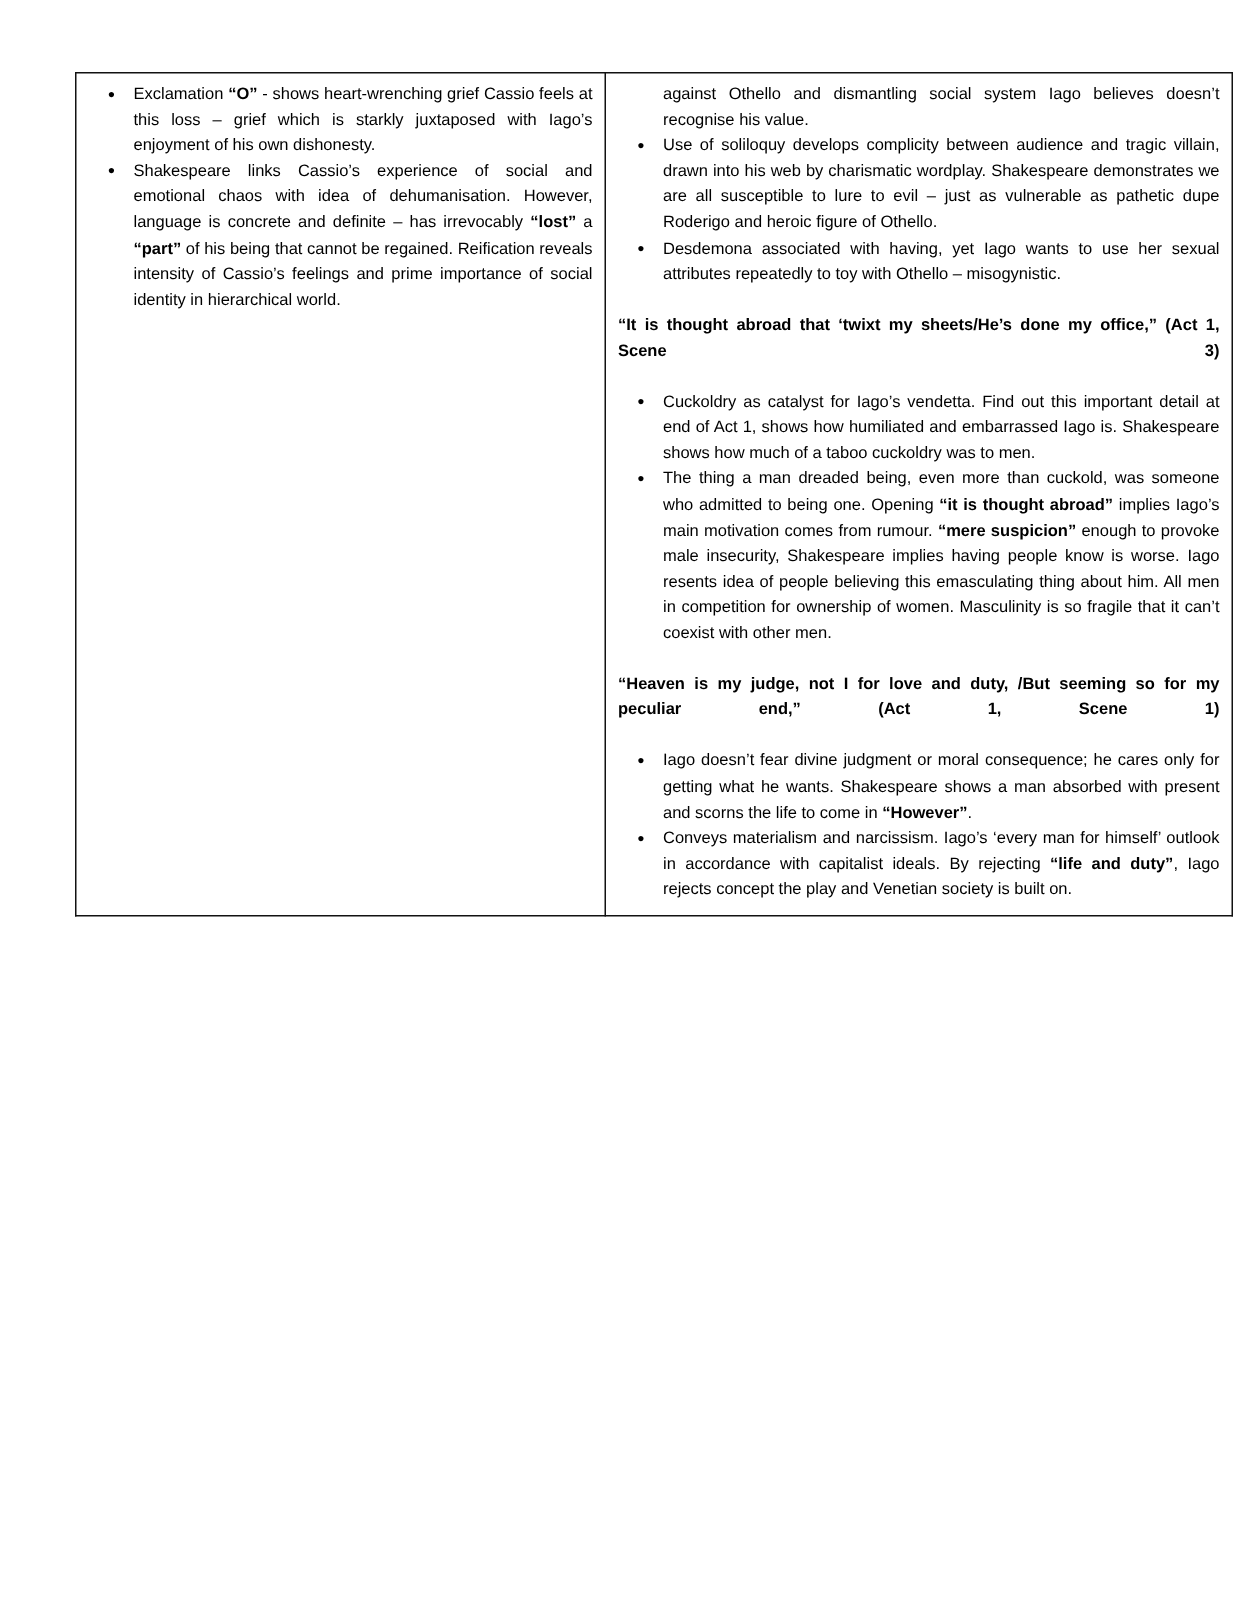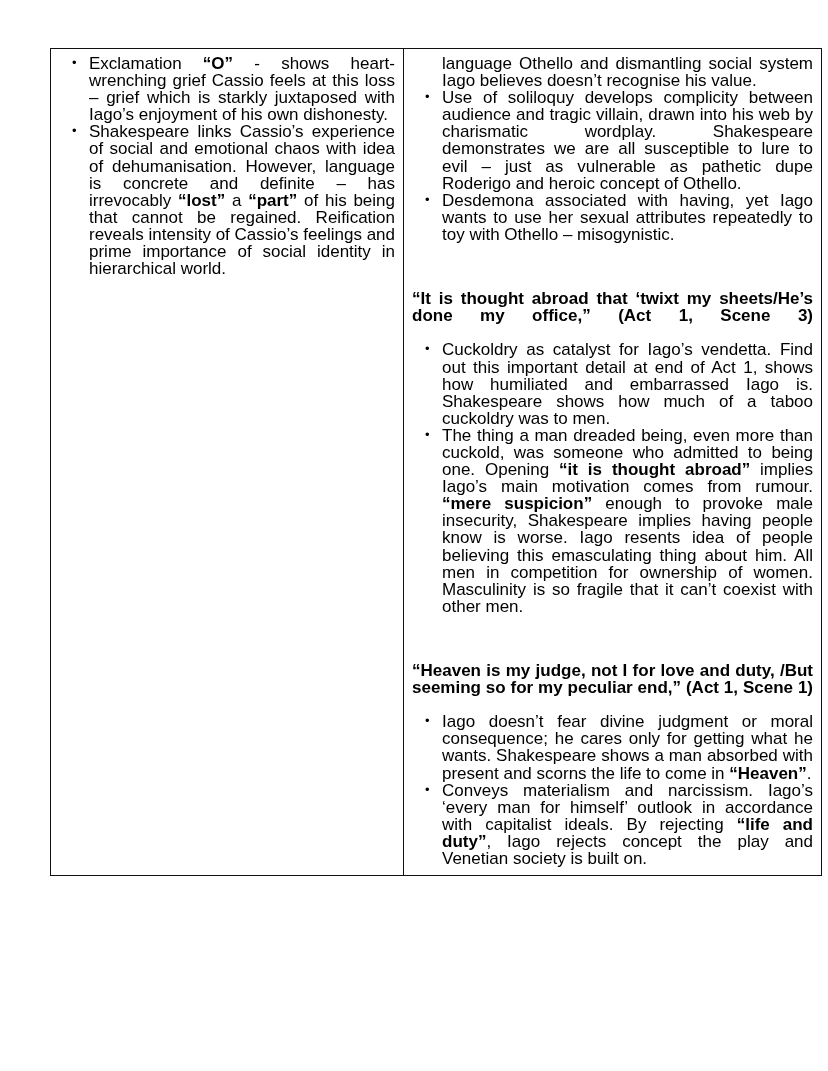--- a/index.html
+++ b/index.html
@@ -38,21 +38,21 @@
   .notes-table td {
     border: 1.2px solid #111111;
     vertical-align: top;
     padding: 6px 8px 8px 8px;
   }
 
   .col-left  { width: 336px; }
   .col-right { width: 401px; }
 
   .cell-inner {
-    font-size: 17px;
+    font-size: 11px;
     line-height: 17.1px;
     text-align: justify;
     text-justify: inter-word;
     -webkit-hyphens: none;
     hyphens: none;
   }
 
   
   ul.bul {
     list-style: none;
@@ -85,21 +85,21 @@
   }
   .spacer-line {
     height: 17.1px;
     line-height: 17.1px;
     font-size: 12.6px;
   }
 
   b, strong { font-weight: bold; }
 
   
-  .nostretch { text-align: justify; margin-top: 30px; }
+  .nostretch { text-align: justify; }
   .nostretch::after {
     content: "";
     display: inline-block;
     width: 100%;
   }
 </style>
 </head>
 <body>
 
 <div class="page">
@@ -111,34 +111,34 @@
             <ul class="bul" id="left-list">
                 <li><span>Exclamation </span><b>“O”</b><span> - shows heart-wrenching grief Cassio feels at this loss – grief which is starkly juxtaposed with Iago’s enjoyment of his own dishonesty.</span></li>
                 <li><span>Shakespeare links Cassio’s experience of social and emotional chaos with idea of dehumanisation. However, language is concrete and definite – has irrevocably </span><b>“lost”</b><span> a </span><b>“part”</b><span> of his being that cannot be regained. Reification reveals intensity of Cassio’s feelings and prime importance of social identity in hierarchical world.</span></li>
               </ul>
           </div>
         </td>
         <td class="col-right">
           <div class="cell-inner">
             <div id="right-blocks">
                 <ul class="bul">
-                  <li class="cont"><span>language Othello and dismantling social system Iago believes doesn’t recognise his value.</span></li>
-                  <li class=""><span>Use of soliloquy develops complicity between audience and tragic villain, drawn into his web by charismatic wordplay. Shakespeare demonstrates we are all susceptible to lure to evil – just as vulnerable as pathetic dupe Roderigo and heroic concept of Othello.</span></li>
+                  <li class="cont"><span>against Othello and dismantling social system Iago believes doesn’t recognise his value.</span></li>
+                  <li class=""><span>Use of soliloquy develops complicity between audience and tragic villain, drawn into his web by charismatic wordplay. Shakespeare demonstrates we are all susceptible to lure to evil – just as vulnerable as pathetic dupe Roderigo and heroic figure of Othello.</span></li>
                   <li class=""><span>Desdemona associated with having, yet Iago wants to use her sexual attributes repeatedly to toy with Othello – misogynistic.</span></li>
                 </ul>
                 <div class="spacer-line">&nbsp;</div>
                 <p class="quote-head nostretch"><b>“It is thought abroad that ‘twixt my sheets/He’s done my office,” (Act 1, Scene 3)</b></p>
                 <ul class="bul">
                   <li class=""><span>Cuckoldry as catalyst for Iago’s vendetta. Find out this important detail at end of Act 1, shows how humiliated and embarrassed Iago is. Shakespeare shows how much of a taboo cuckoldry was to men.</span></li>
                   <li class=""><span>The thing a man dreaded being, even more than cuckold, was someone who admitted to being one. Opening </span><b>“it is thought abroad”</b><span> implies Iago’s main motivation comes from rumour. </span><b>“mere suspicion”</b><span> enough to provoke male insecurity, Shakespeare implies having people know is worse. Iago resents idea of people believing this emasculating thing about him. All men in competition for ownership of women. Masculinity is so fragile that it can’t coexist with other men.</span></li>
                 </ul>
                 <div class="spacer-line">&nbsp;</div>
                 <p class="quote-head nostretch"><b>“Heaven is my judge, not I for love and duty, /But seeming so for my peculiar end,” (Act 1, Scene 1)</b></p>
                 <ul class="bul">
-                  <li class=""><span>Iago doesn’t fear divine judgment or moral consequence; he cares only for getting what he wants. Shakespeare shows a man absorbed with present and scorns the life to come in </span><b>“Heaven”</b><span>.</span></li>
+                  <li class=""><span>Iago doesn’t fear divine judgment or moral consequence; he cares only for getting what he wants. Shakespeare shows a man absorbed with present and scorns the life to come in </span><b>“However”</b><span>.</span></li>
                   <li class=""><span>Conveys materialism and narcissism. Iago’s ‘every man for himself’ outlook in accordance with capitalist ideals. By rejecting </span><b>“life and duty”</b><span>, Iago rejects concept the play and Venetian society is built on.</span></li>
                 </ul>
               </div>
           </div>
         </td>
       </tr>
     </tbody>
   </table>
 </div>
 

